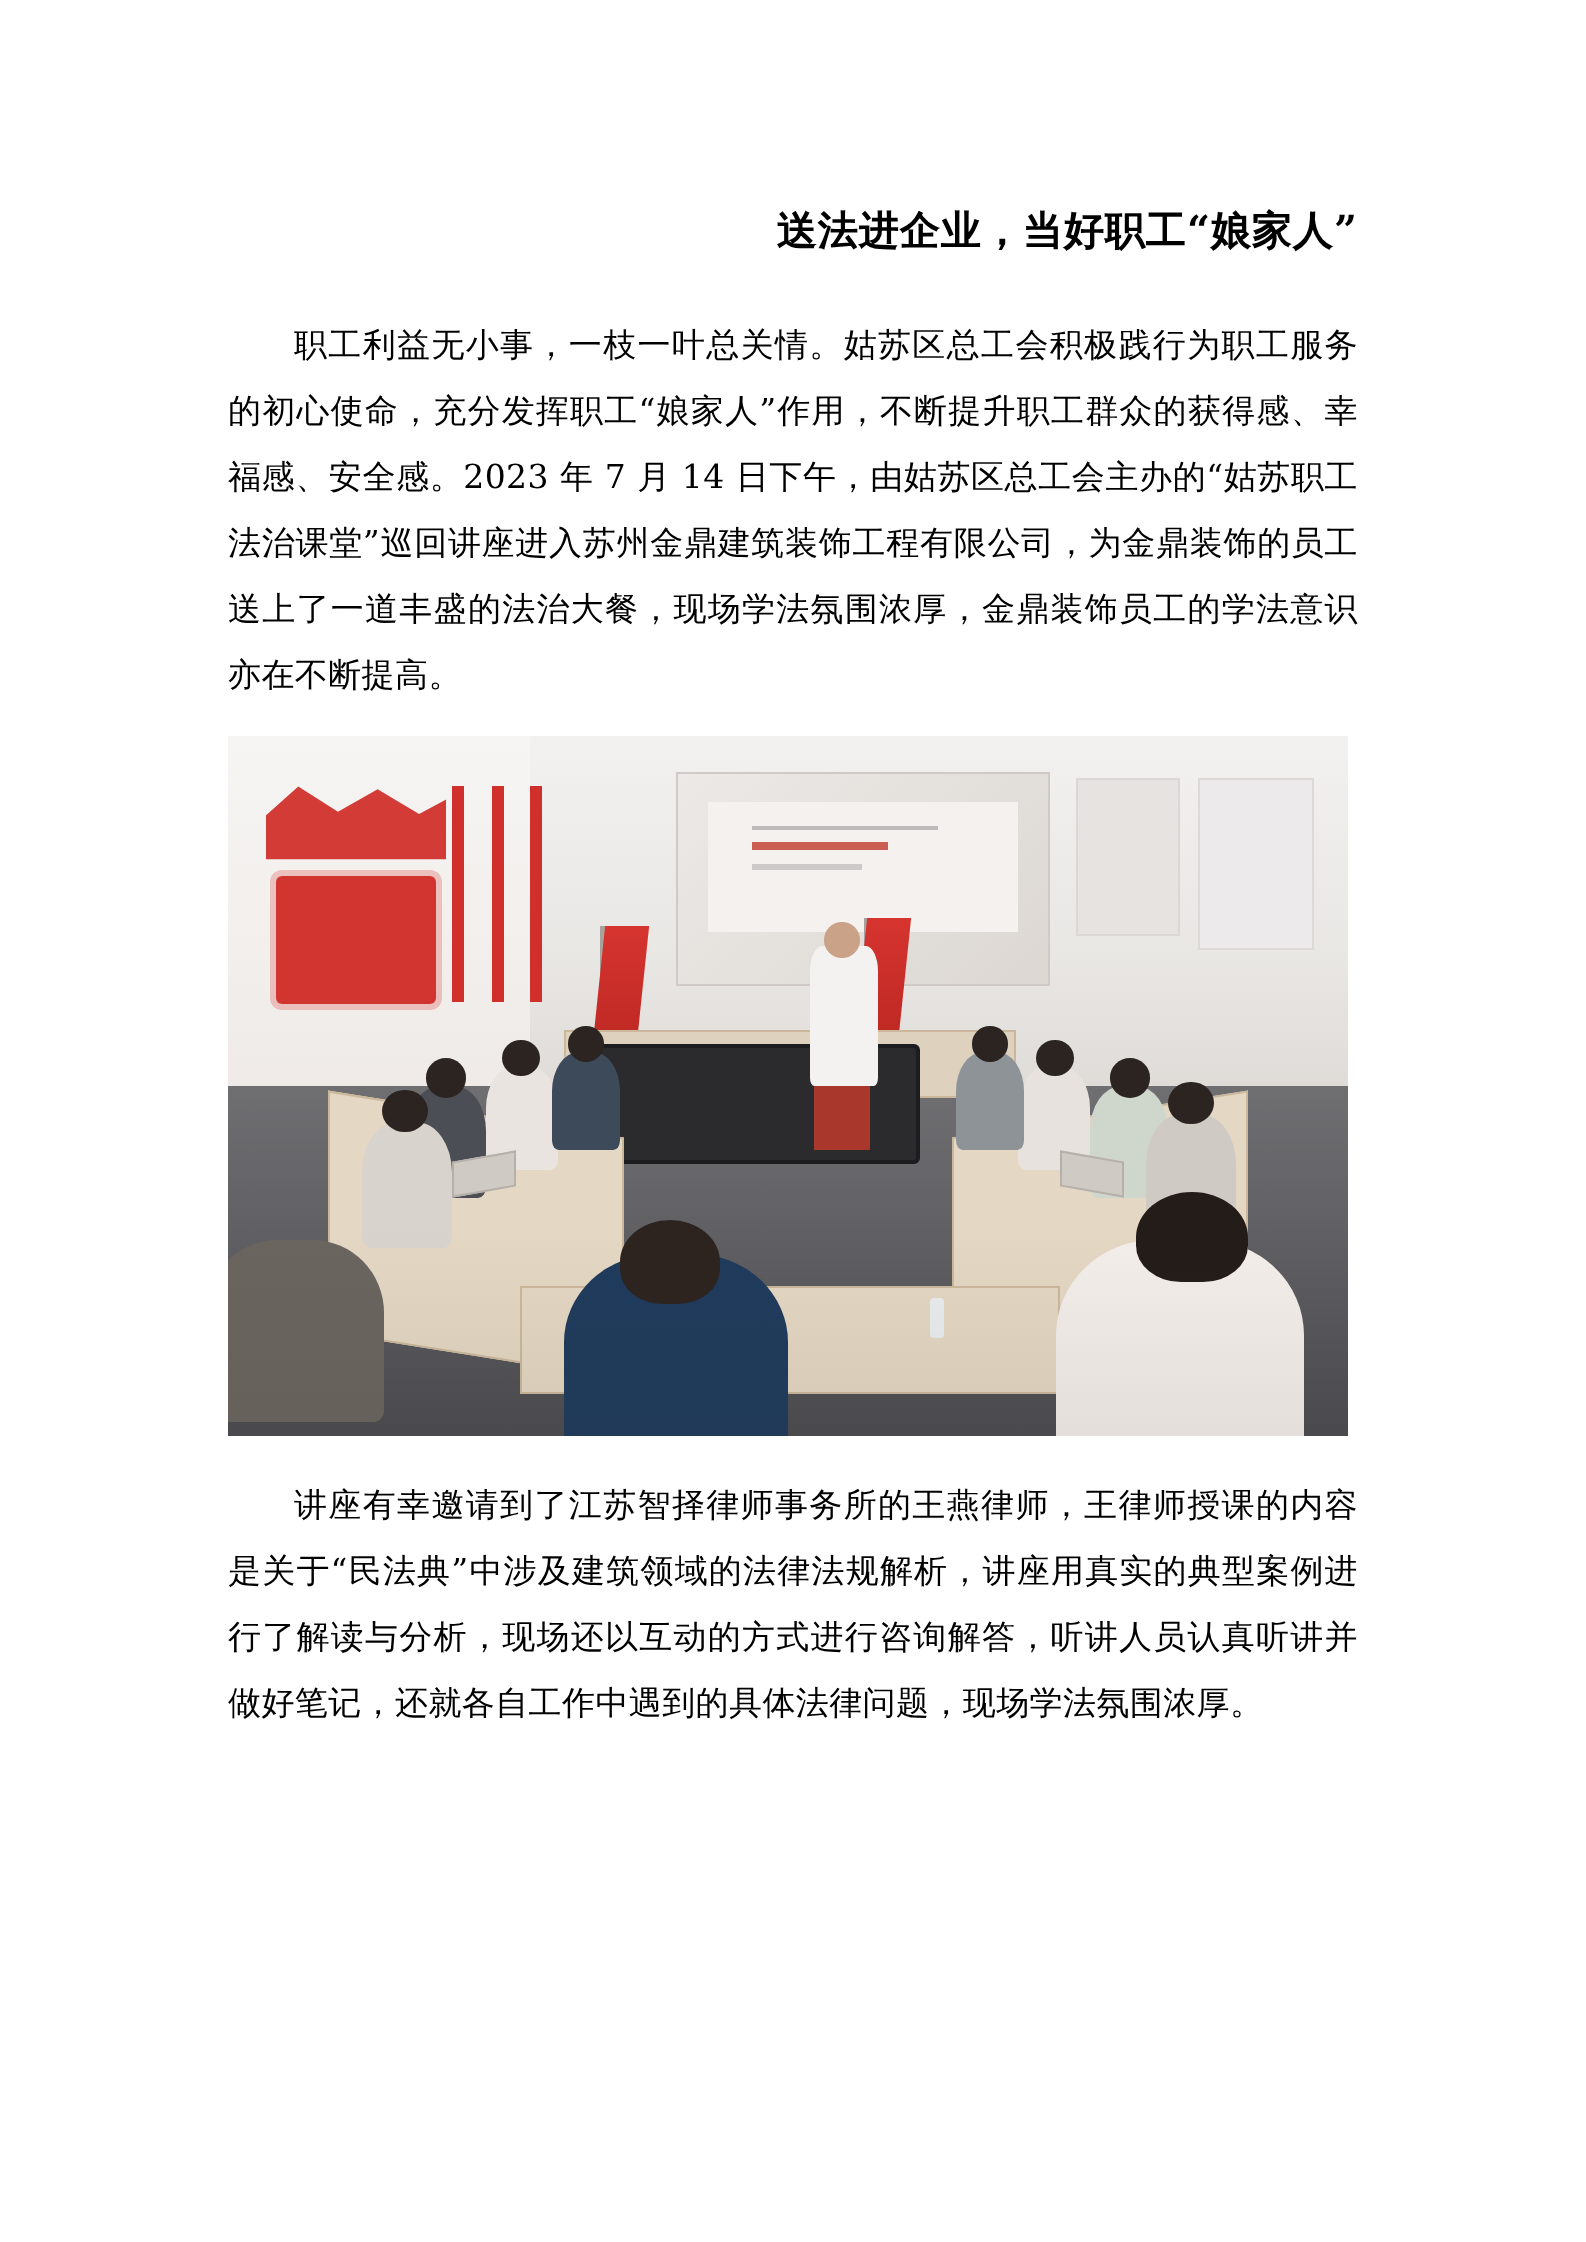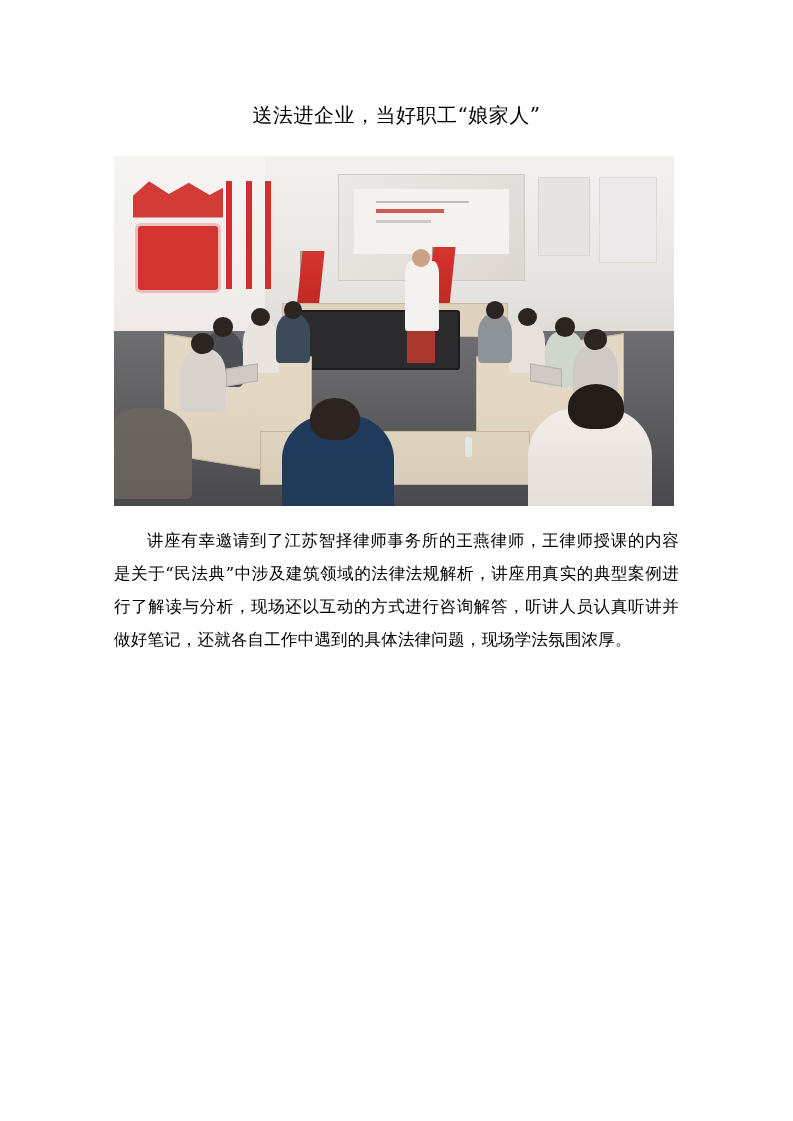--- a/index.html
+++ b/index.html
@@ -16,23 +16,23 @@
   }
   .page {
     position: relative;
     width: 793px;
     height: 1121px;
     background: #ffffff;
     box-sizing: border-box;
     padding: 84px 114px 60px 114px;
   }
   .doc-title {
-    text-align: center;
+    text-align: right;
     font-size: 20px;
-    font-weight: normal;
+    font-weight: bold;
     letter-spacing: 0.5px;
     margin: 16px 0 26px 0;
     line-height: 1.5;
   }
   .para {
     font-size: 16.5px;
     line-height: 2.0;
     text-align: justify;
     text-justify: inter-ideograph;
     text-indent: 2em;
@@ -144,20 +144,21 @@
   .ph-laptop { position:absolute; width:30px; height:16px; background:#cfcac4; border:1px solid #b5b0aa; transform: skewY(-10deg);}
   .ph-bottle { position:absolute; width:7px; height:20px; background:#e9eef0; border-radius:2px; opacity:.95;}
 </style>
 </head>
 <body>
 
 <div class="page">
 
   <h1 class="doc-title">送法进企业，当好职工“娘家人”</h1>
 
+  <p class="para">职工利益无小事，一枝一叶总关情。姑苏区总工会积极践行为职工服务的初心使命，充分发挥职工“娘家人”作用，不断提升职工群众的获得感、幸福感、安全感。2023 年 7 月 14 日下午，由姑苏区总工会主办的“姑苏职工法治课堂”巡回讲座进入苏州金鼎建筑装饰工程有限公司，为金鼎装饰的员工送上了一道丰盛的法治大餐，现场学法氛围浓厚，金鼎装饰员工的学法意识亦在不断提高。</p>
 
   <div class="figure">
     <div class="photo" role="img" aria-label="会议室内法治讲座现场照片，讲师站立讲解，两侧长桌旁坐满听众，背景有红色党建文化墙与投影幕布">
       <div class="ph-wall"></div>
       <div class="ph-wall-left"></div>
       <div class="ph-redart"></div>
       <div class="ph-banner"></div>
       <div class="ph-banner ph-banner2"></div>
       <div class="ph-banner ph-banner3"></div>
 

